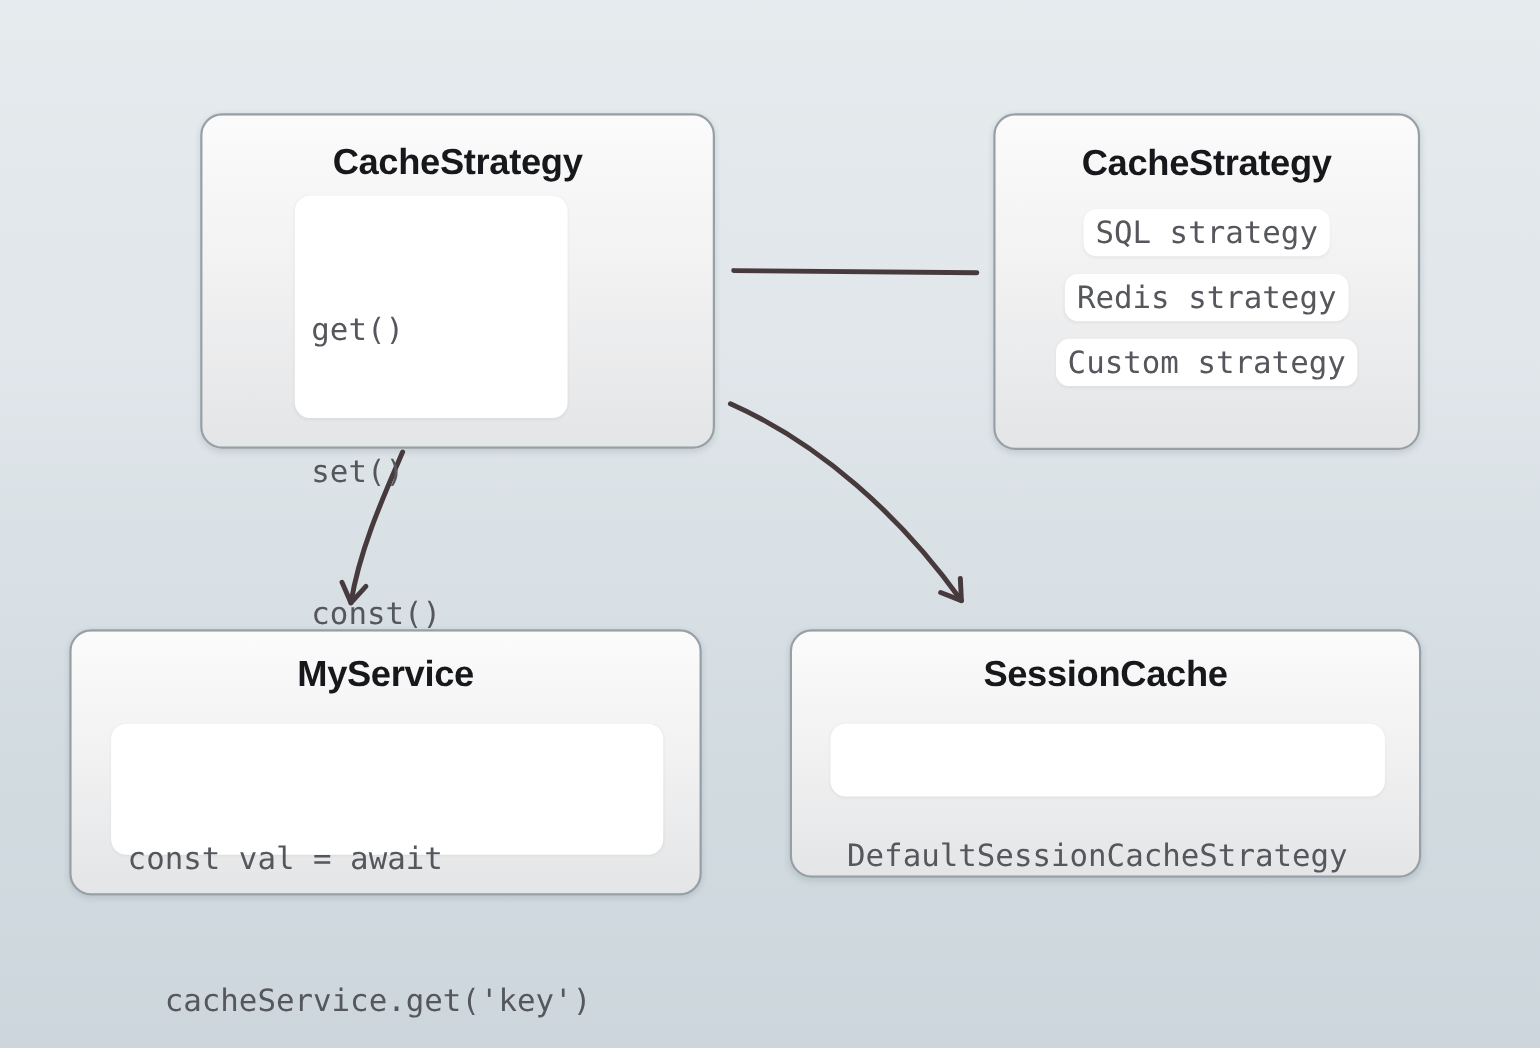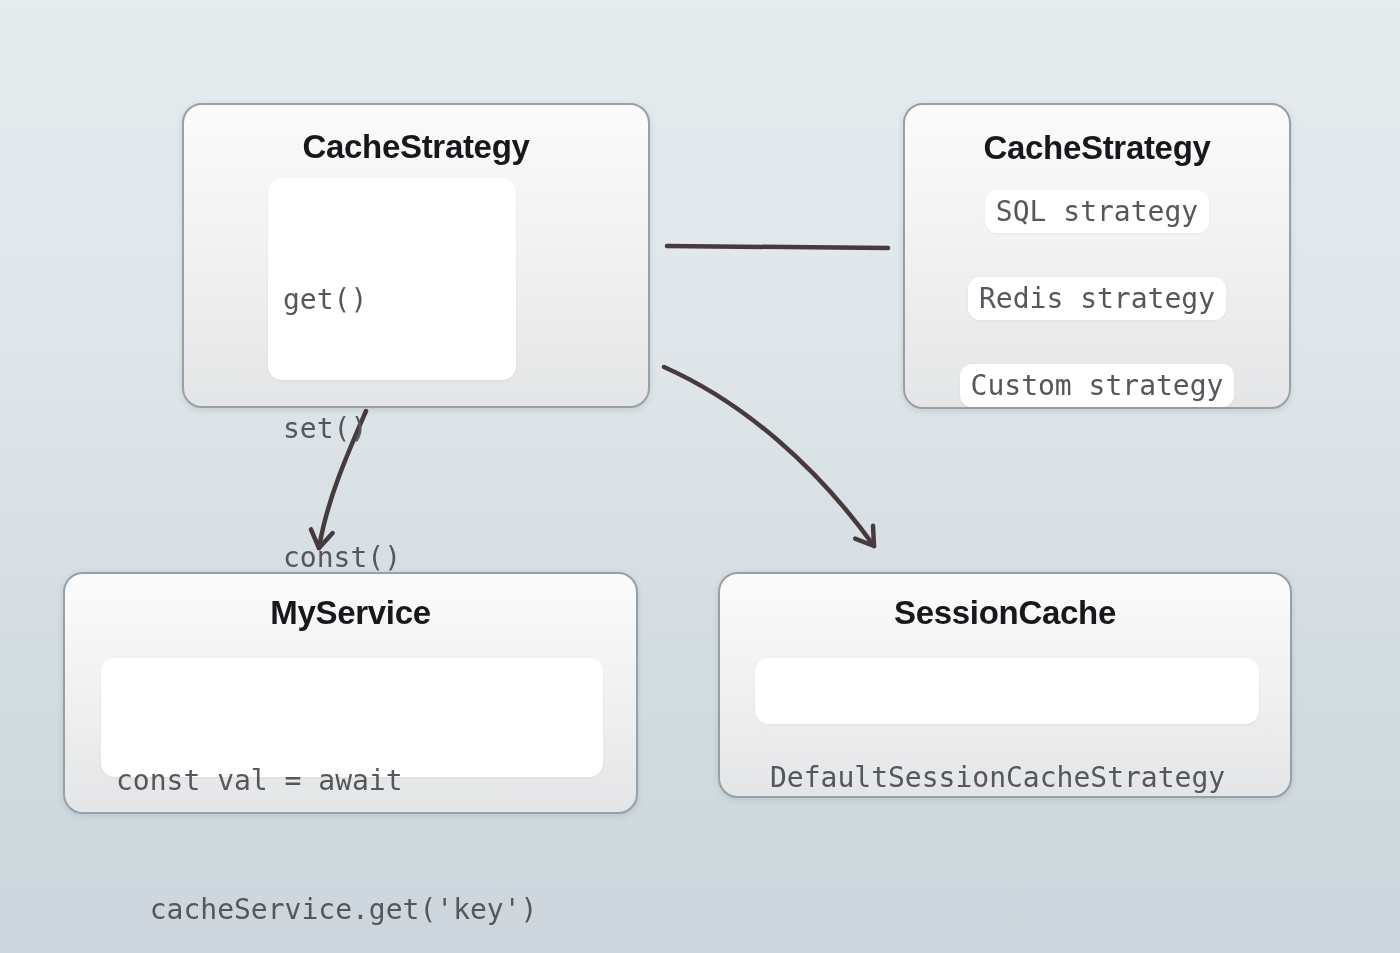--- a/index.html
+++ b/index.html
@@ -58,21 +58,21 @@
   
   #node-cache-strategy { left: 903px; top: 103px; width: 388px; height: 306px; }
   #node-cache-strategy .node-title { margin-top: 24px; }
   .pill-stack {
     position: absolute;
     left: 0; top: 85px;
     width: 100%;
     display: flex;
     flex-direction: column;
     align-items: center;
-    gap: 44px;
+    gap: 16px;
   }
   .pill {
     background: #ffffff;
     border-radius: 12px;
     padding: 5px 11px;
     font-size: 28px;
     line-height: 33px;
     box-shadow: 0 1px 3px rgba(40, 50, 60, 0.06);
   }
 

